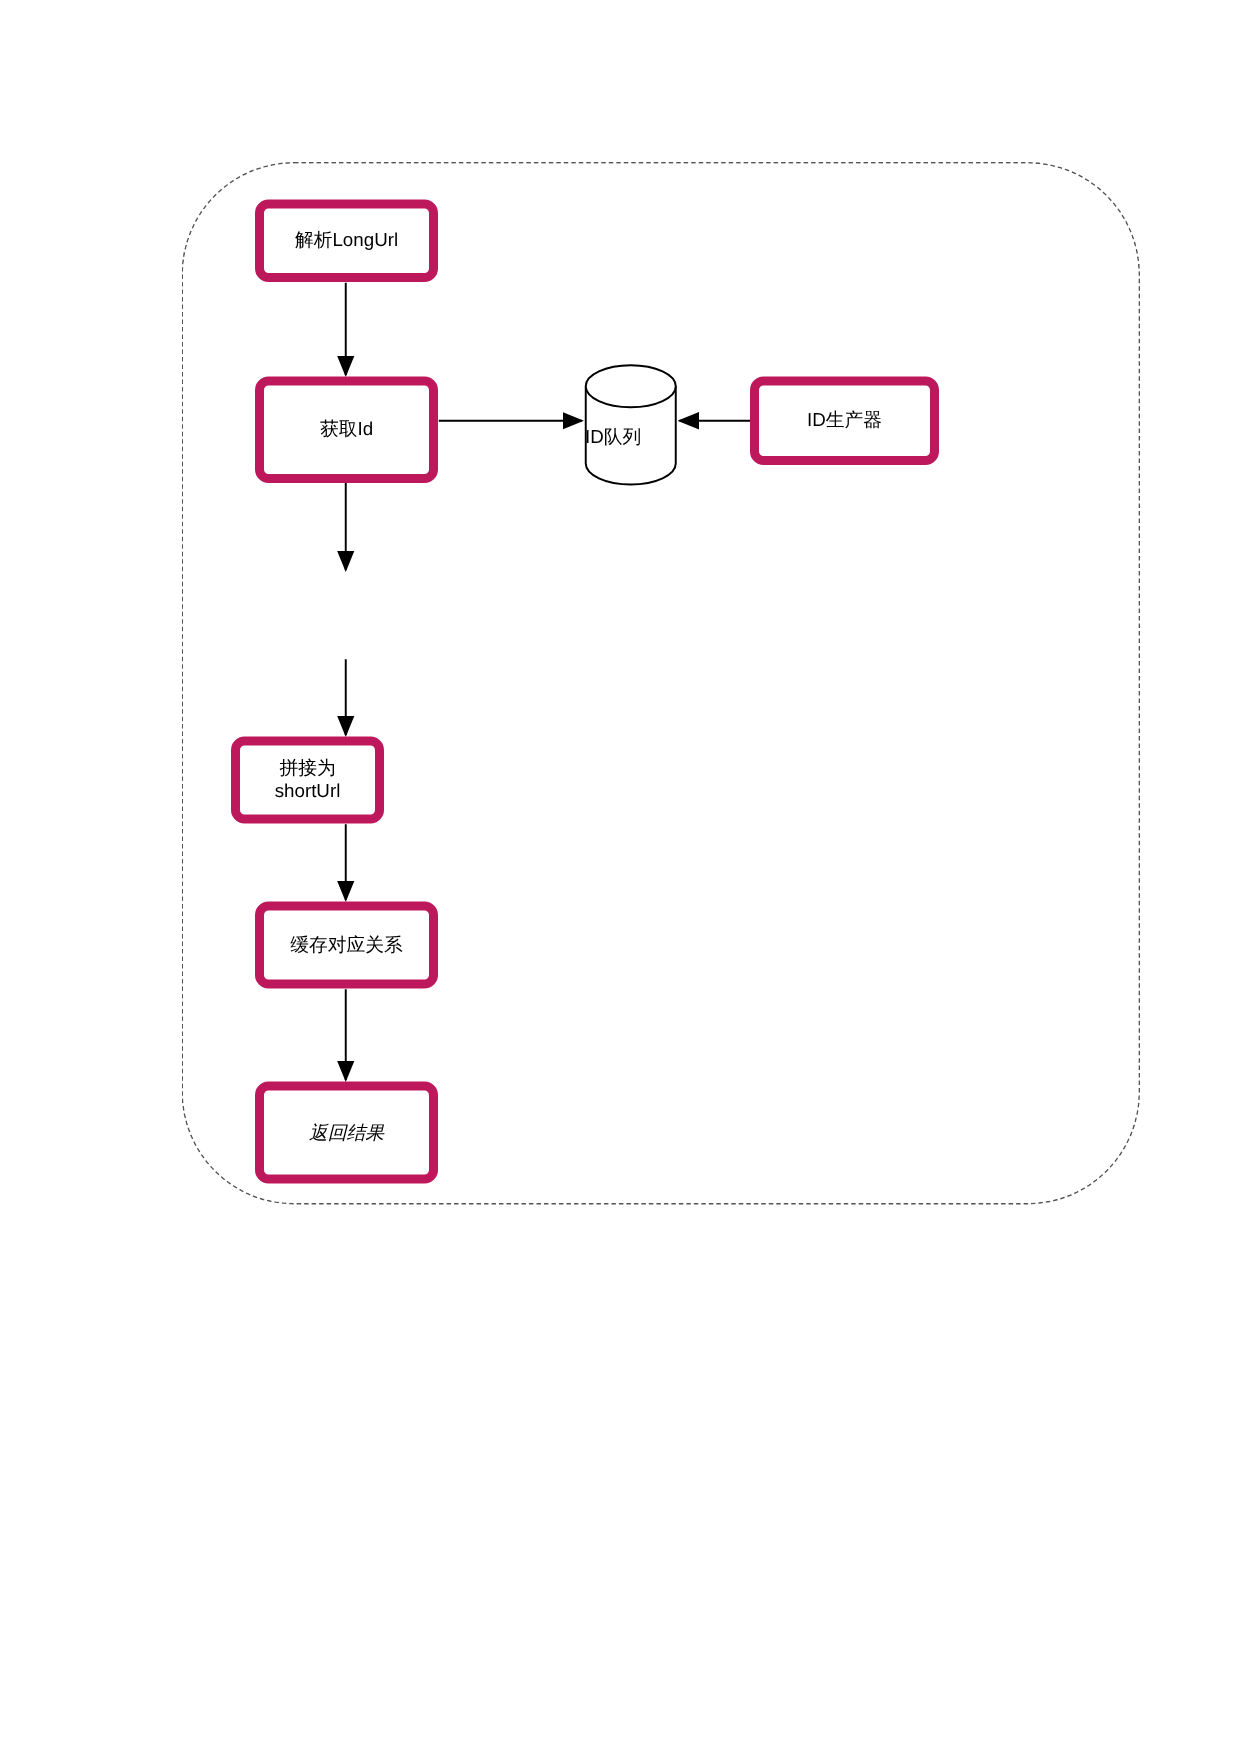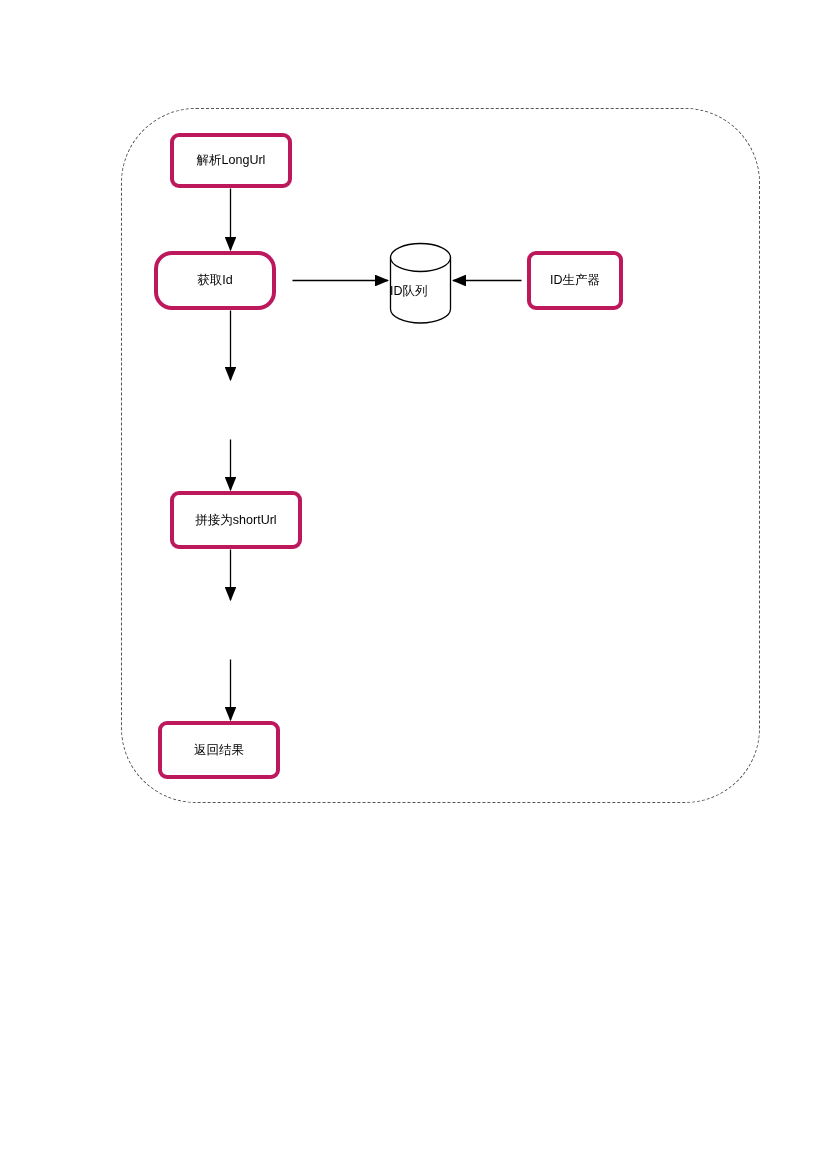--- a/index.html
+++ b/index.html
@@ -23,38 +23,38 @@
     width: 637px;
     height: 693px;
     border: 1px dashed #545454;
     border-radius: 75px;
     background: transparent;
   }
   .node {
     position: absolute;
     box-sizing: border-box;
     background: #ffffff;
-    border: 4px solid #be185d;
+    border: 6px solid #be185d;
     border-radius: 9px;
     display: flex;
     align-items: center;
     justify-content: center;
     text-align: center;
     font-size: 12.5px;
     line-height: 1.2;
     padding: 6px;
     z-index: 2;
   }
   .n-parse   { left: 170px; top: 133px; width: 122px; height: 55px; }
-  .n-getid   { left: 154px; top: 251px; width: 122px; height: 59px; border-radius: 18px; }
+  .n-getid   { left: 170px; top: 251px; width: 122px; height: 71px; }
   .n-convert { left: 170px; top: 381px; width: 122px; height: 58px; }
-  .n-concat  { left: 170px; top: 491px; width: 132px; height: 58px; align-items: center; }
+  .n-concat  { left: 154px; top: 491px; width: 102px; height: 58px; align-items: center; }
   .n-cache   { left: 170px; top: 601px; width: 122px; height: 58px; }
-  .n-result  { left: 158px; top: 721px; width: 122px; height: 58px; }
-  .n-producer{ left: 527px; top: 251px; width: 96px; height: 59px; }
+  .n-result  { left: 170px; top: 721px; width: 122px; height: 68px; font-style: italic; }
+  .n-producer{ left: 500px; top: 251px; width: 126px; height: 59px; }
   .edges-svg {
     position: absolute;
     left: 0;
     top: 0;
     width: 827px;
     height: 1169px;
     z-index: 1;
     pointer-events: none;
   }
   .cyl-label {
@@ -107,18 +107,21 @@
 
   <div class="node n-producer">
     <span>ID生产器</span>
   </div>
 
 
   <div class="node n-concat">
     <span>拼接为shortUrl</span>
   </div>
 
+  <div class="node n-cache">
+    <span>缓存对应关系</span>
+  </div>
 
   <div class="node n-result">
     <span>返回结果</span>
   </div>
 
 </div>
 
 </body></html>

